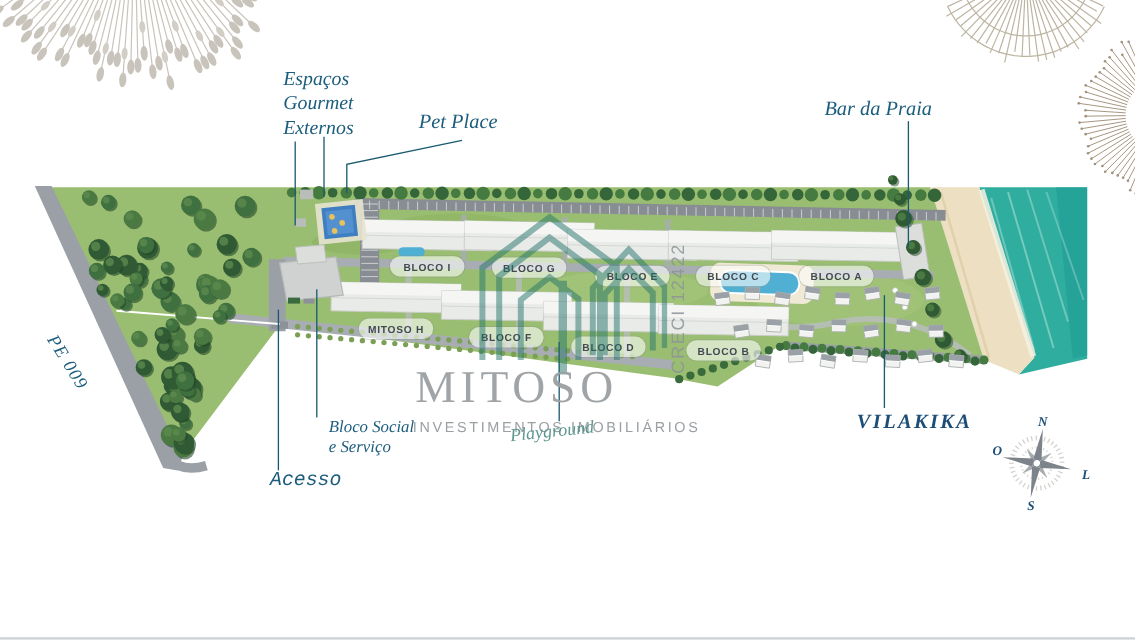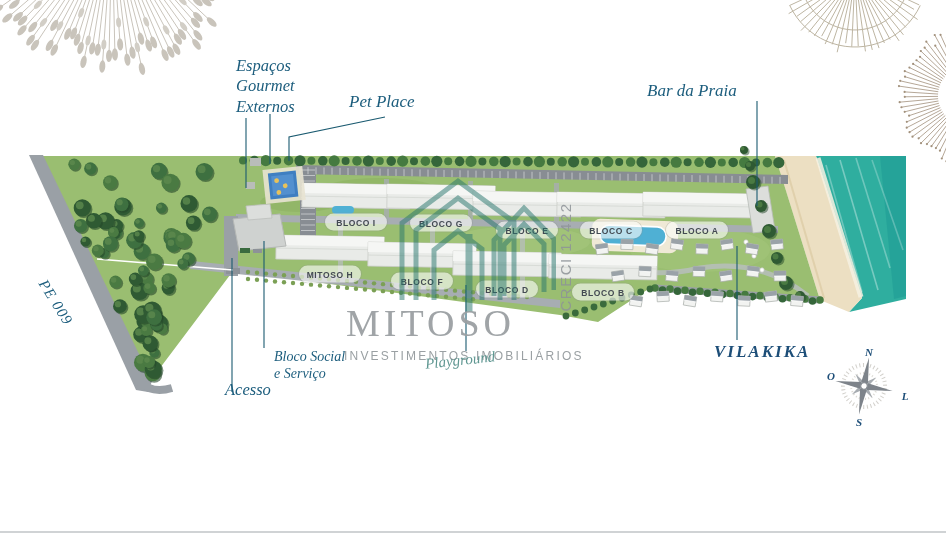--- a/index.html
+++ b/index.html
@@ -6,25 +6,25 @@
   .stage{position:relative;width:946px;height:535px;background:#fff;overflow:hidden;
          font-family:"Liberation Sans",sans-serif;}
   .stage svg{display:block;}
   #base-svg{position:absolute;left:0;top:0;}
   
   .lbl{position:absolute;font-family:"Liberation Serif",serif;font-style:italic;
        color:#1c5d7d;white-space:nowrap;line-height:1.24;}
   .lbl .ln{display:block;}
   #lbl-espacos{left:236px;top:56px;font-size:16.5px;}
   #lbl-petplace{left:349px;top:91px;font-size:17px;}
-  #lbl-barpraia{left:647px;top:80px;font-size:17px;}
+  #lbl-barpraia{left:687px;top:80px;font-size:17px;}
   #lbl-pe009{left:50px;top:276px;font-size:15px;letter-spacing:1px;
              transform:rotate(58deg);transform-origin:left top;}
   #lbl-blocosocial{left:258px;top:348px;font-size:14px;margin-left:16px;}
-  #lbl-acesso{left:225px;top:380px;font-size:16.5px;}
+  #lbl-acesso{left:225px;top:390px;font-size:16.5px;font-family:Liberation Mono, monospace;}
   #lbl-vilakika{left:697px;top:341px;font-size:17px;font-weight:bold;
                 letter-spacing:2px;color:#1d4e78;margin-left:17px;}
   #lbl-playground{left:425px;top:351px;font-size:15px;color:#4e8c86;opacity:.9;
                   transform:rotate(-6deg);}
   #page-title{position:absolute;left:48px;top:449px;font-family:"Liberation Serif",serif;
               font-style:italic;font-size:29px;letter-spacing:1px;color:#1e6384;}
   
   .pill{position:absolute;transform:translate(-50%,-50%);width:62px;height:17px;
         border-radius:9px;background:rgba(252,252,250,.62);
         box-shadow:0 0 0 .8px rgba(140,145,140,.35);

